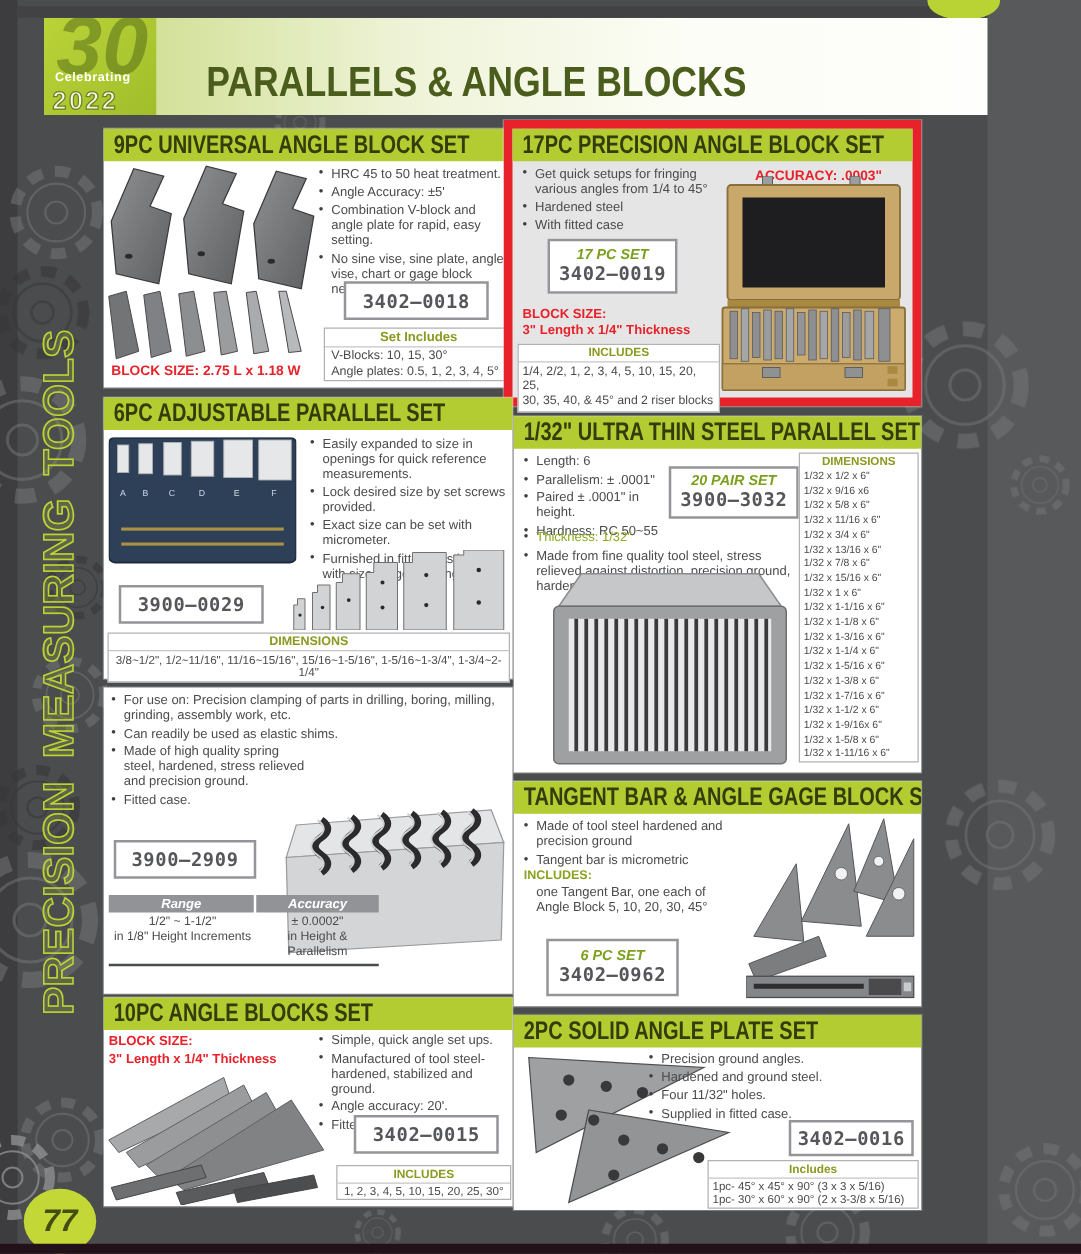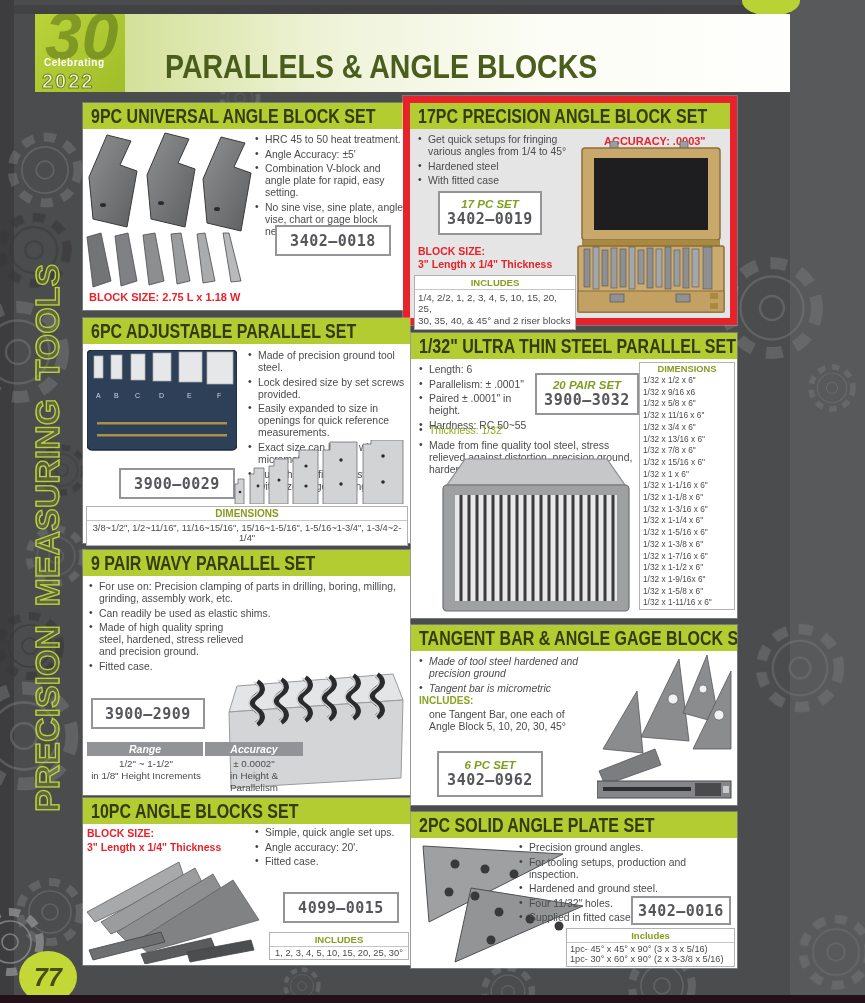--- a/index.html
+++ b/index.html
@@ -147,20 +147,25 @@
     <div class="abs red" style="left:6px;top:162px;font-size:11px;">BLOCK SIZE: 2.75 L x 1.18 W</div>
     <ul class="blt abs" style="left:172px;top:5px;width:152px;">
       <li>HRC 45 to 50 heat treatment.</li>
       <li>Angle Accuracy: ±5'</li>
       <li>Combination V-block and angle plate for rapid, easy setting.</li>
       <li>No sine vise, sine plate, angle vise, chart or gage block needed.</li>
     </ul>
     <div class="partbox abs" style="left:192px;top:96px;width:112px;height:27px;">
       <span class="pn">3402–0018</span>
     </div>
+    <div class="tbl abs" style="left:176px;top:133px;width:150px;">
+      <div class="tblh">Set Includes</div>
+      <div class="tblr">V-Blocks: 10, 15, 30°</div>
+      <div class="tblr">Angle plates: 0.5, 1, 2, 3, 4, 5°</div>
+    </div>
   </div>
 </div>
 
 <div class="card" style="left:403px;top:96px;width:334px;height:229px;border:7px solid #e8222b;background:#e5e5e5;box-sizing:border-box;">
   <div class="tbar">
     <span class="tt">17PC PRECISION ANGLE BLOCK SET</span>
   </div>
   <div class="cbody">
     <ul class="blt abs" style="left:8px;top:5px;width:172px;">
       <li>Get quick setups for fringing various angles from 1/4 to 45°</li>
@@ -233,27 +238,26 @@
         <rect x="10" y="84" width="130" height="2.5" opacity=".8"></rect>
       </g>
     </svg>
     <span class="abs" style="left:13px;top:48px;color:#cfd6e2;font-size:7px;">A</span>
     <span class="abs" style="left:31px;top:48px;color:#cfd6e2;font-size:7px;">B</span>
     <span class="abs" style="left:52px;top:48px;color:#cfd6e2;font-size:7px;">C</span>
     <span class="abs" style="left:76px;top:48px;color:#cfd6e2;font-size:7px;">D</span>
     <span class="abs" style="left:104px;top:48px;color:#cfd6e2;font-size:7px;">E</span>
     <span class="abs" style="left:134px;top:48px;color:#cfd6e2;font-size:7px;">F</span>
     <ul class="blt abs" style="left:165px;top:6px;width:158px;">
-      <li>Made of precision ground tool steel.</li>
+      <li>Easily expanded to size in openings for quick reference measurements.</li>
       <li>Lock desired size by set screws provided.</li>
-      <li>Easily expanded to size in openings for quick reference measurements.</li>
       <li>Exact size can be set with micrometer.</li>
       <li>Furnished in fitted plastic case with size range markings.</li>
     </ul>
-    <div class="partbox abs" style="left:12px;top:124px;width:112px;height:27px;margin-left:24px;">
+    <div class="partbox abs" style="left:12px;top:124px;width:112px;height:27px;">
       <span class="pn">3900–0029</span>
     </div>
     <svg class="abs" style="left:150px;top:96px;" width="172" height="64" viewBox="0 0 172 64">
       <g fill="#d2d3d5" stroke="#6f7073" stroke-width=".8">
         <path d="M2,44 h3 v-5 h6 v25 h-9 Z"></path>
         <path d="M17,34 h4 v-6 h10 v36 h-14 Z"></path>
         <path d="M36,26 h5 v-7 h14 v45 h-19 Z"></path>
         <path d="M60,18 h6 v-8 h19 v54 h-25 Z"></path>
         <path d="M90,10 h7 v-8 h27 v62 h-34 Z"></path>
         <path d="M130,4 h8 v-4 h32 v64 h-40 Z"></path>
@@ -343,23 +347,20 @@
         <line x1="148" y1="38" x2="148" y2="144"></line>
           <line x1="156" y1="38" x2="156" y2="144"></line>
         <line x1="164" y1="38" x2="164" y2="144"></line>
           <line x1="172" y1="38" x2="172" y2="144"></line>
       </g>
     </svg>
   </div>
 </div>
 
 <div class="card" style="left:83px;top:550px;width:327px;height:245px;">
-  <div class="tbar">
-    <span class="tt">9 PAIR WAVY PARALLEL SET</span>
-  </div>
   <div class="cbody">
     <ul class="blt abs" style="left:6px;top:5px;width:316px;">
       <li>For use on: Precision clamping of parts in drilling, boring, milling, grinding, assembly work, etc.</li>
       <li>Can readily be used as elastic shims.</li>
       <li style="width:150px;">Made of high quality spring steel, hardened, stress relieved and precision ground.</li>
       <li>Fitted case.</li>
     </ul>
     <div class="partbox abs" style="left:8px;top:122px;width:110px;height:27px;">
       <span class="pn">3900–2909</span>
     </div>
@@ -394,21 +395,21 @@
       </div>
     </div>
   </div>
 </div>
 
 <div class="card" style="left:411px;top:625px;width:326px;height:180px;">
   <div class="tbar">
     <span class="tt">TANGENT BAR &amp; ANGLE GAGE BLOCK SET</span>
   </div>
   <div class="cbody">
-    <ul class="blt abs" style="left:8px;top:5px;width:170px;font-style:italic;">
+    <ul class="blt abs" style="left:8px;top:5px;width:170px;">
       <li>Made of tool steel hardened and precision ground</li>
       <li>Tangent bar is micrometric</li>
     </ul>
     <div class="abs" style="left:8px;top:44px;color:#8aa320;font-weight:700;font-size:10px;">INCLUDES:</div>
     <div class="abs" style="left:18px;top:58px;width:152px;font-size:10.4px;line-height:1.18;color:#4a4b4d;">one Tangent Bar, one each of Angle Block 5, 10, 20, 30, 45°</div>
     <div class="partbox abs" style="left:26px;top:100px;width:102px;height:42px;">
       <span class="setlab">6 PC SET</span>
       <span class="pn">3402–0962</span>
     </div>
     <svg class="abs" style="left:186px;top:2px;" width="136" height="150" viewBox="0 0 136 150">
@@ -451,25 +452,26 @@
         <path d="M52,88 L150,26 L176,66 L64,98 Z" fill="#818284"></path>
       </g>
       <g fill="#6e6f71" stroke="#434446" stroke-width=".8">
         <path d="M6,96 L78,78 L82,88 L10,106 Z"></path>
         <path d="M58,100 L128,84 L132,94 L62,110 Z" fill="#5a5b5d"></path>
         <path d="M104,98 L168,86 L171,96 L107,108 Z" fill="#4c4d4f"></path>
       </g>
     </svg>
     <ul class="blt abs" style="left:172px;top:3px;width:152px;">
       <li>Simple, quick angle set ups.</li>
+      <li>Manufactured of tool steel-hardened, stabilized and ground.</li>
       <li>Angle accuracy: 20'.</li>
       <li>Fitted case.</li>
     </ul>
     <div class="partbox abs" style="left:200px;top:68px;width:112px;height:27px;">
-      <span class="pn">4099–0015</span>
+      <span class="pn">3402–0015</span>
     </div>
     <div class="tbl abs" style="left:186px;top:108px;width:138px;">
       <div class="tblh" style="font-size:9.5px;">INCLUDES</div>
       <div class="tblr" style="font-size:9.3px;text-align:center;">1, 2, 3, 4, 5, 10, 15, 20, 25, 30°</div>
     </div>
   </div>
 </div>
 
 <div class="card" style="left:411px;top:812px;width:326px;height:156px;">
   <div class="tbar">
@@ -488,21 +490,20 @@
         <circle cx="36" cy="52" r="4.5"></circle>
           <circle cx="62" cy="56" r="4.5"></circle>
         <circle cx="86" cy="72" r="4.5"></circle>
           <circle cx="117" cy="79" r="4.5"></circle>
           <circle cx="146" cy="86" r="4.5"></circle>
         <circle cx="78" cy="100" r="4.5"></circle>
       </g>
     </svg>
     <ul class="blt abs" style="left:108px;top:4px;width:214px;">
       <li>Precision ground angles.</li>
-      <li>For tooling setups, production and inspection.</li>
       <li>Hardened and ground steel.</li>
       <li>Four 11/32" holes.</li>
       <li>Supplied in fitted case.</li>
     </ul>
     <div class="partbox abs" style="left:220px;top:58px;width:96px;height:25px;">
       <span class="pn">3402–0016</span>
     </div>
     <div class="tbl abs" style="left:155px;top:90px;width:167px;">
       <div class="tblh" style="font-size:9.5px;">Includes</div>
       <div class="tblr" style="font-size:9.2px;padding:1px 3px 0;">1pc- 45° x 45° x 90° (3 x 3 x 5/16)</div>

